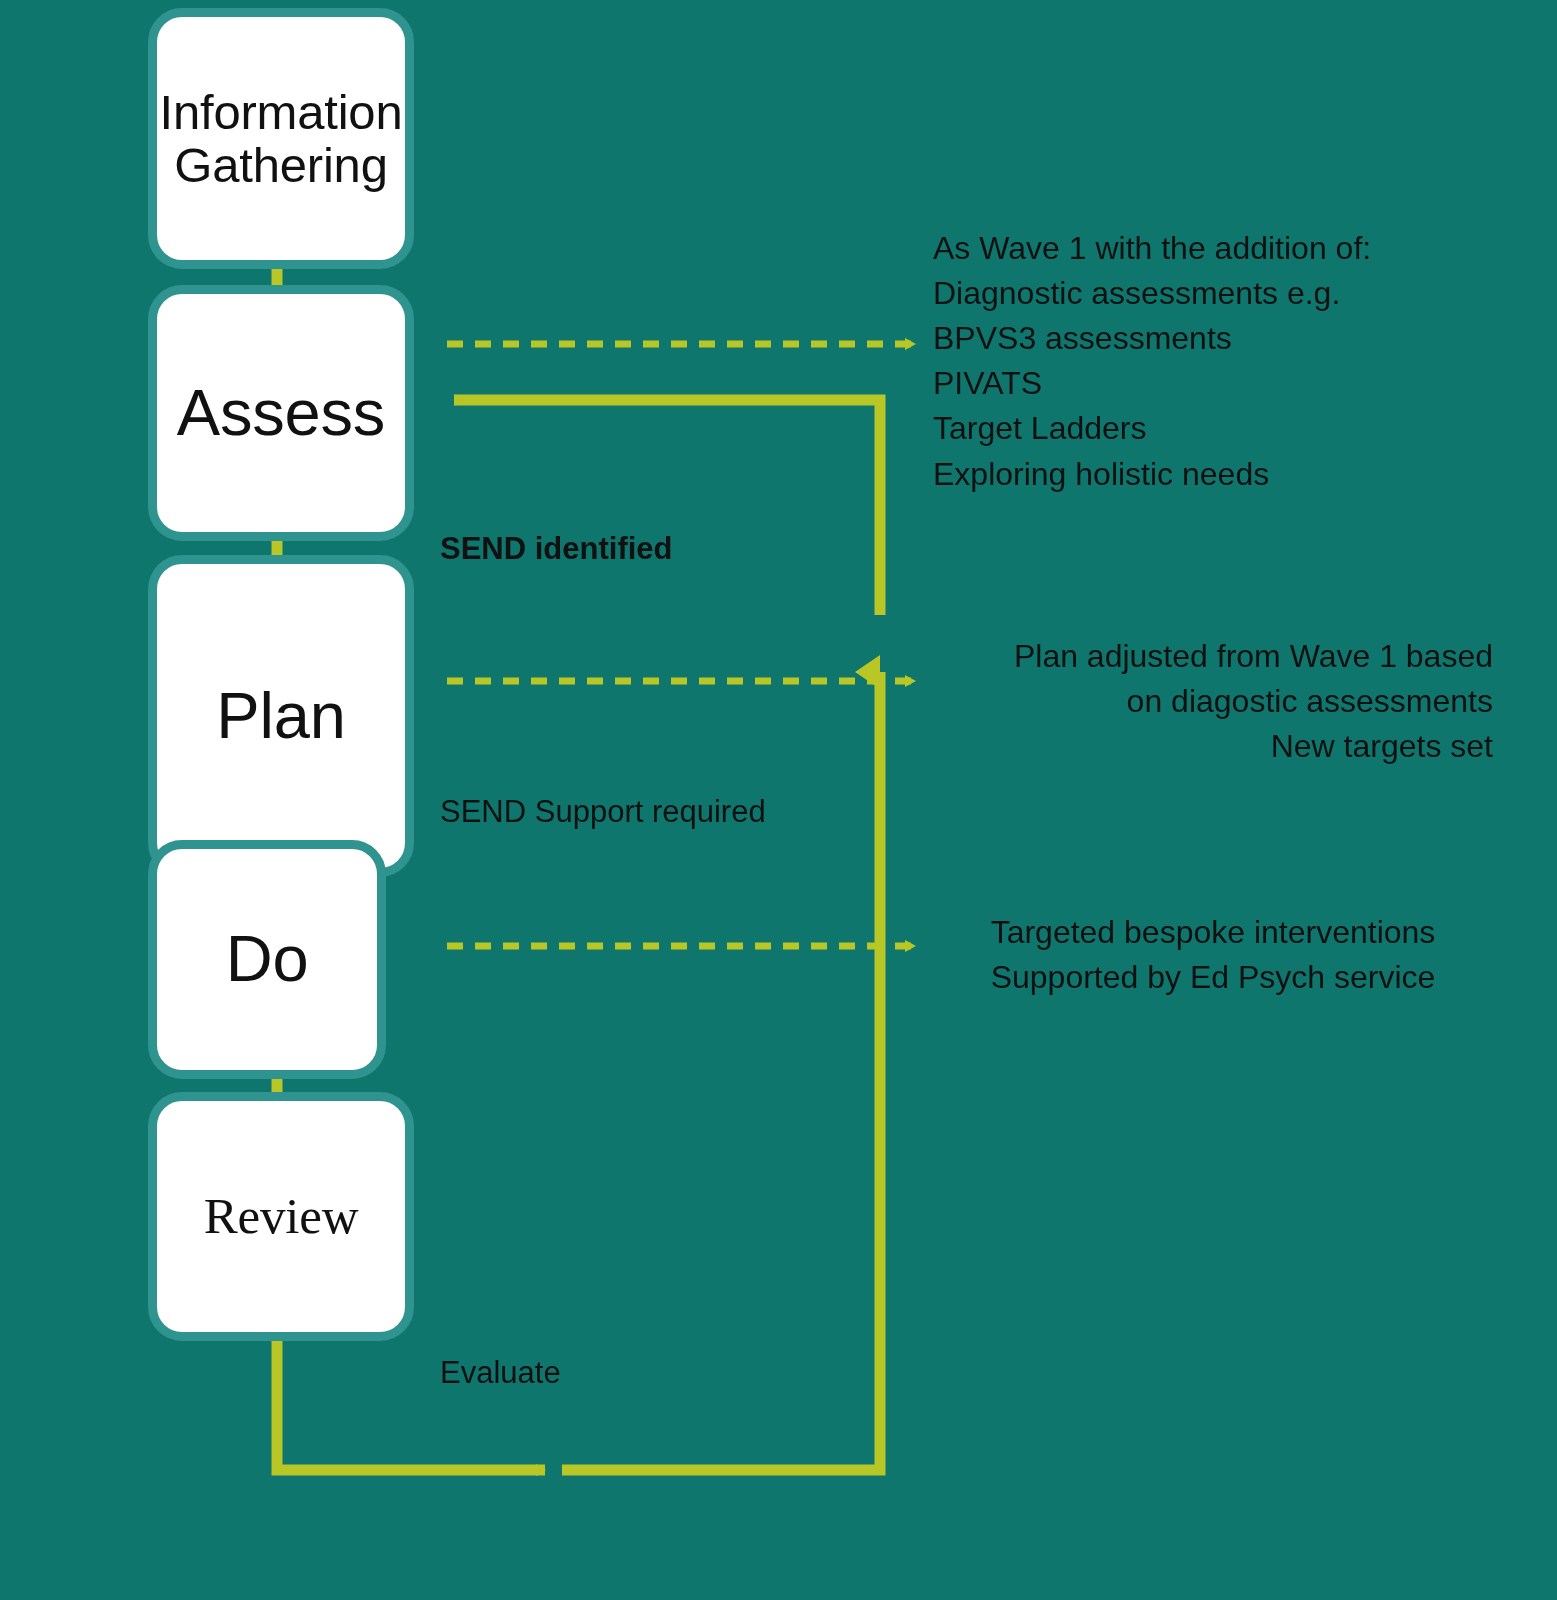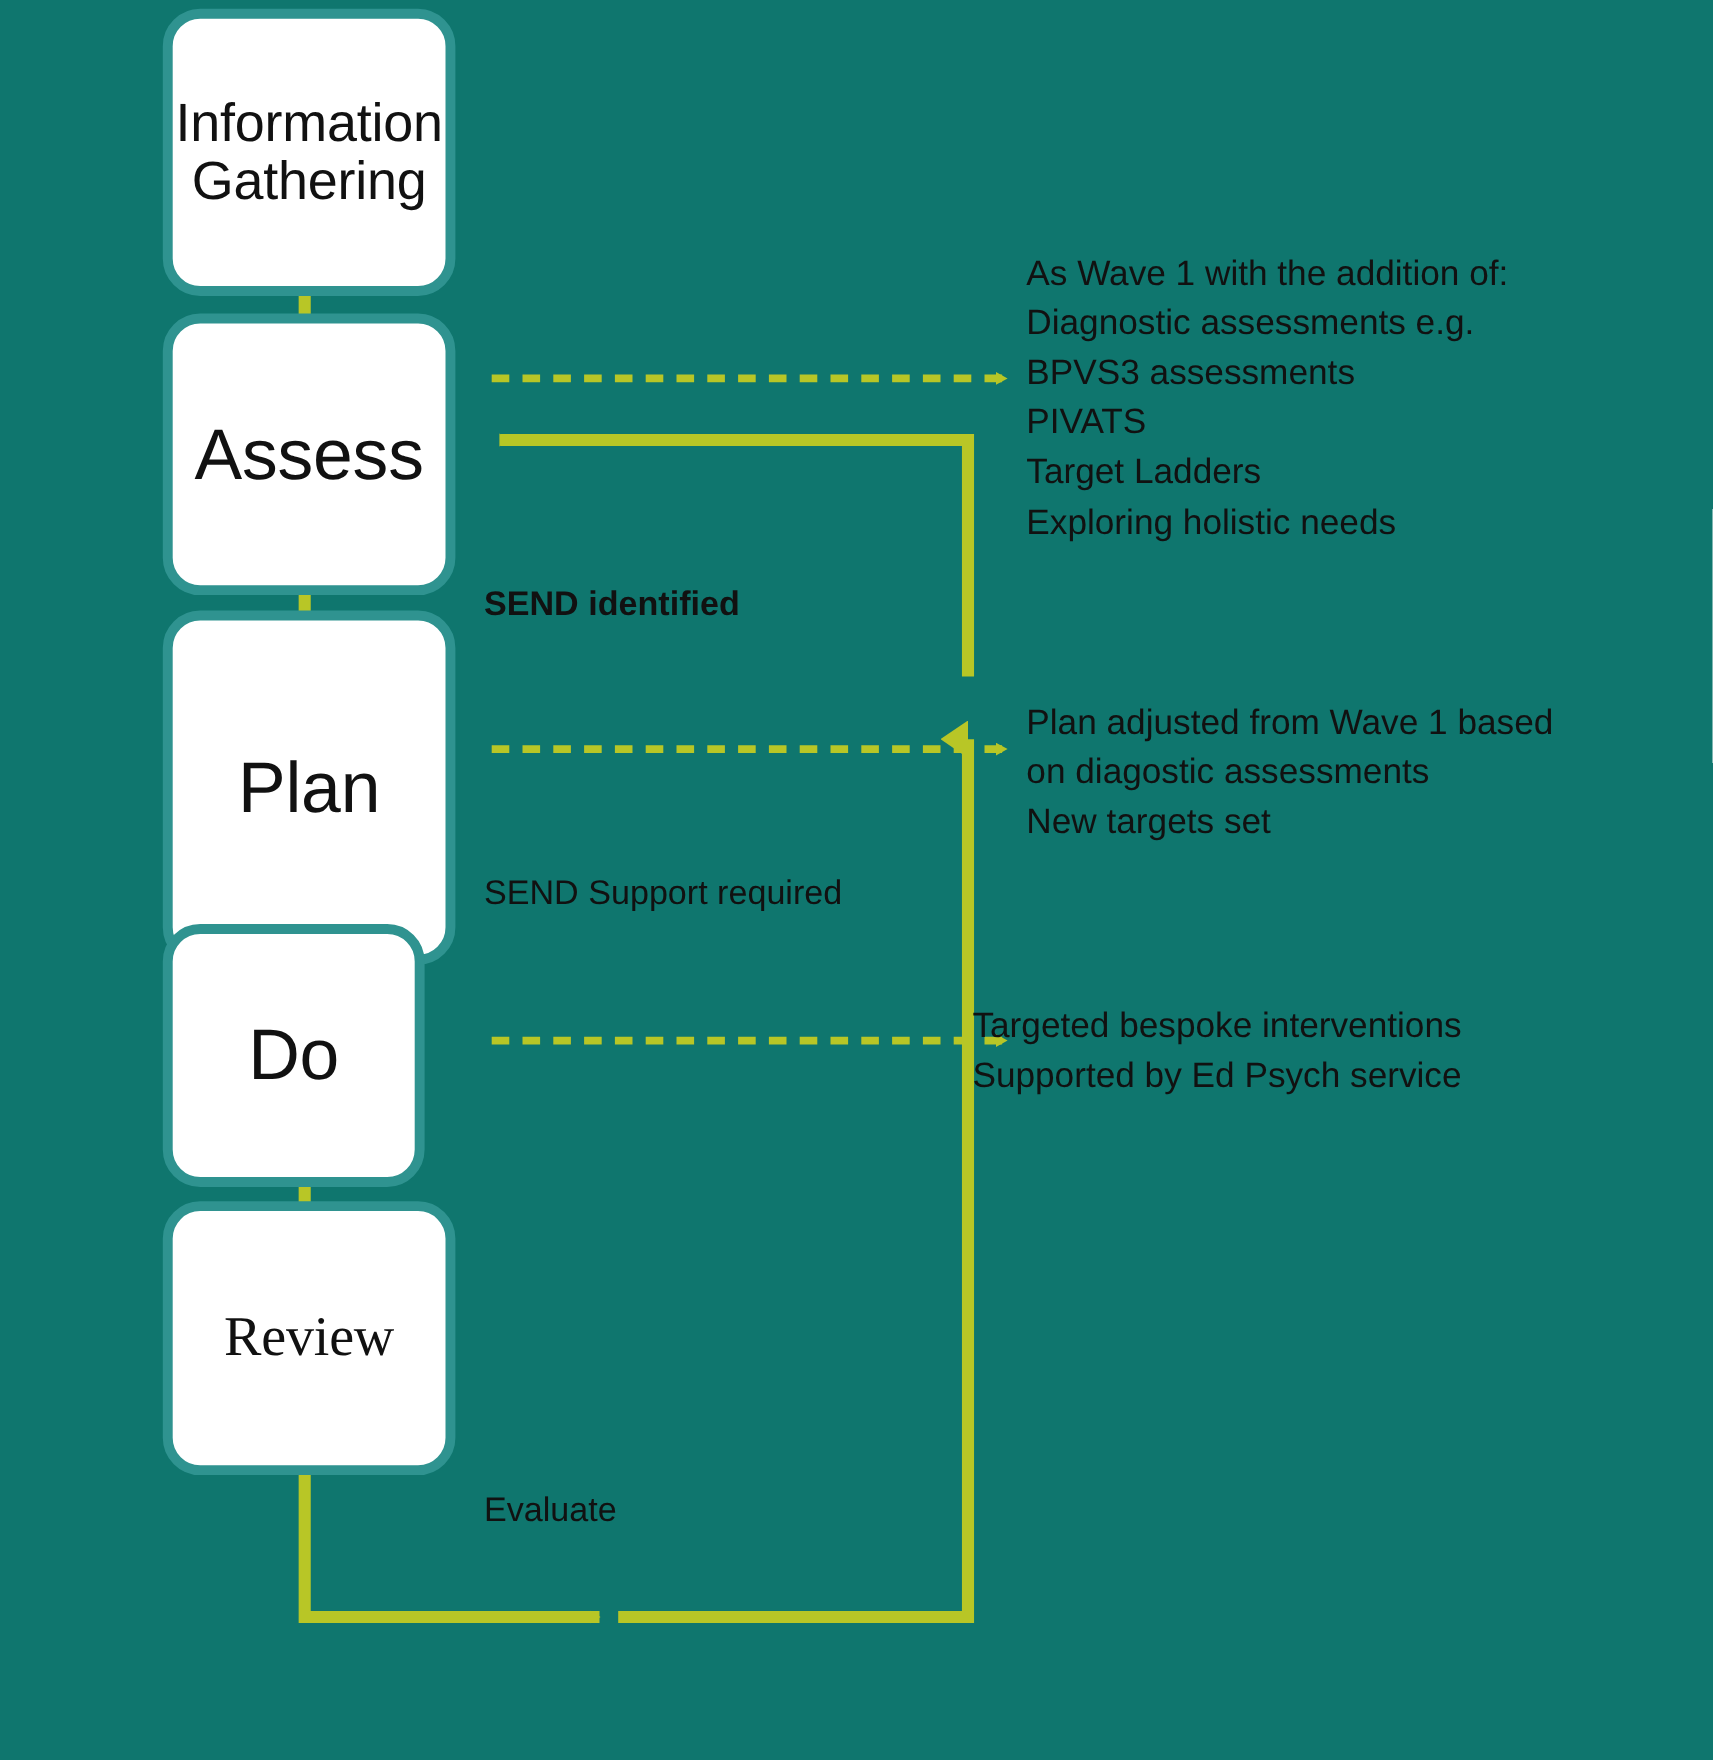--- a/index.html
+++ b/index.html
@@ -69,22 +69,22 @@
   #lbl-evaluate          { left: 440px; top: 1354px; }
 
   .note {
     position: absolute;
     font-size: 32px;
     color: #111111;
     line-height: 1.41;
     white-space: pre-line;
   }
   #note-assess { left: 933px; top: 226px;  width: 560px; }
-  #note-plan   { left: 933px; top: 634px;  width: 560px; }
-  #note-do     { left: 884px; top: 910px;  width: 560px; }
+  #note-plan   { left: 933px; top: 634px;  width: 560px; text-align: right; }
+  #note-do     { left: 933px; top: 910px;  width: 560px; text-align: center; }
 </style>
 </head>
 <body>
 
 <div id="stage">
 
   <svg id="edges" viewBox="0 0 1557 1600" width="1557" height="1600" xmlns="http://www.w3.org/2000/svg">
     <defs>
       <marker id="arrow-down" markerWidth="12" markerHeight="10" refX="6" refY="9" orient="auto" markerUnits="userSpaceOnUse">
         <path d="M0,0 L12,0 L6,10 Z" fill="#B8C626"></path>

